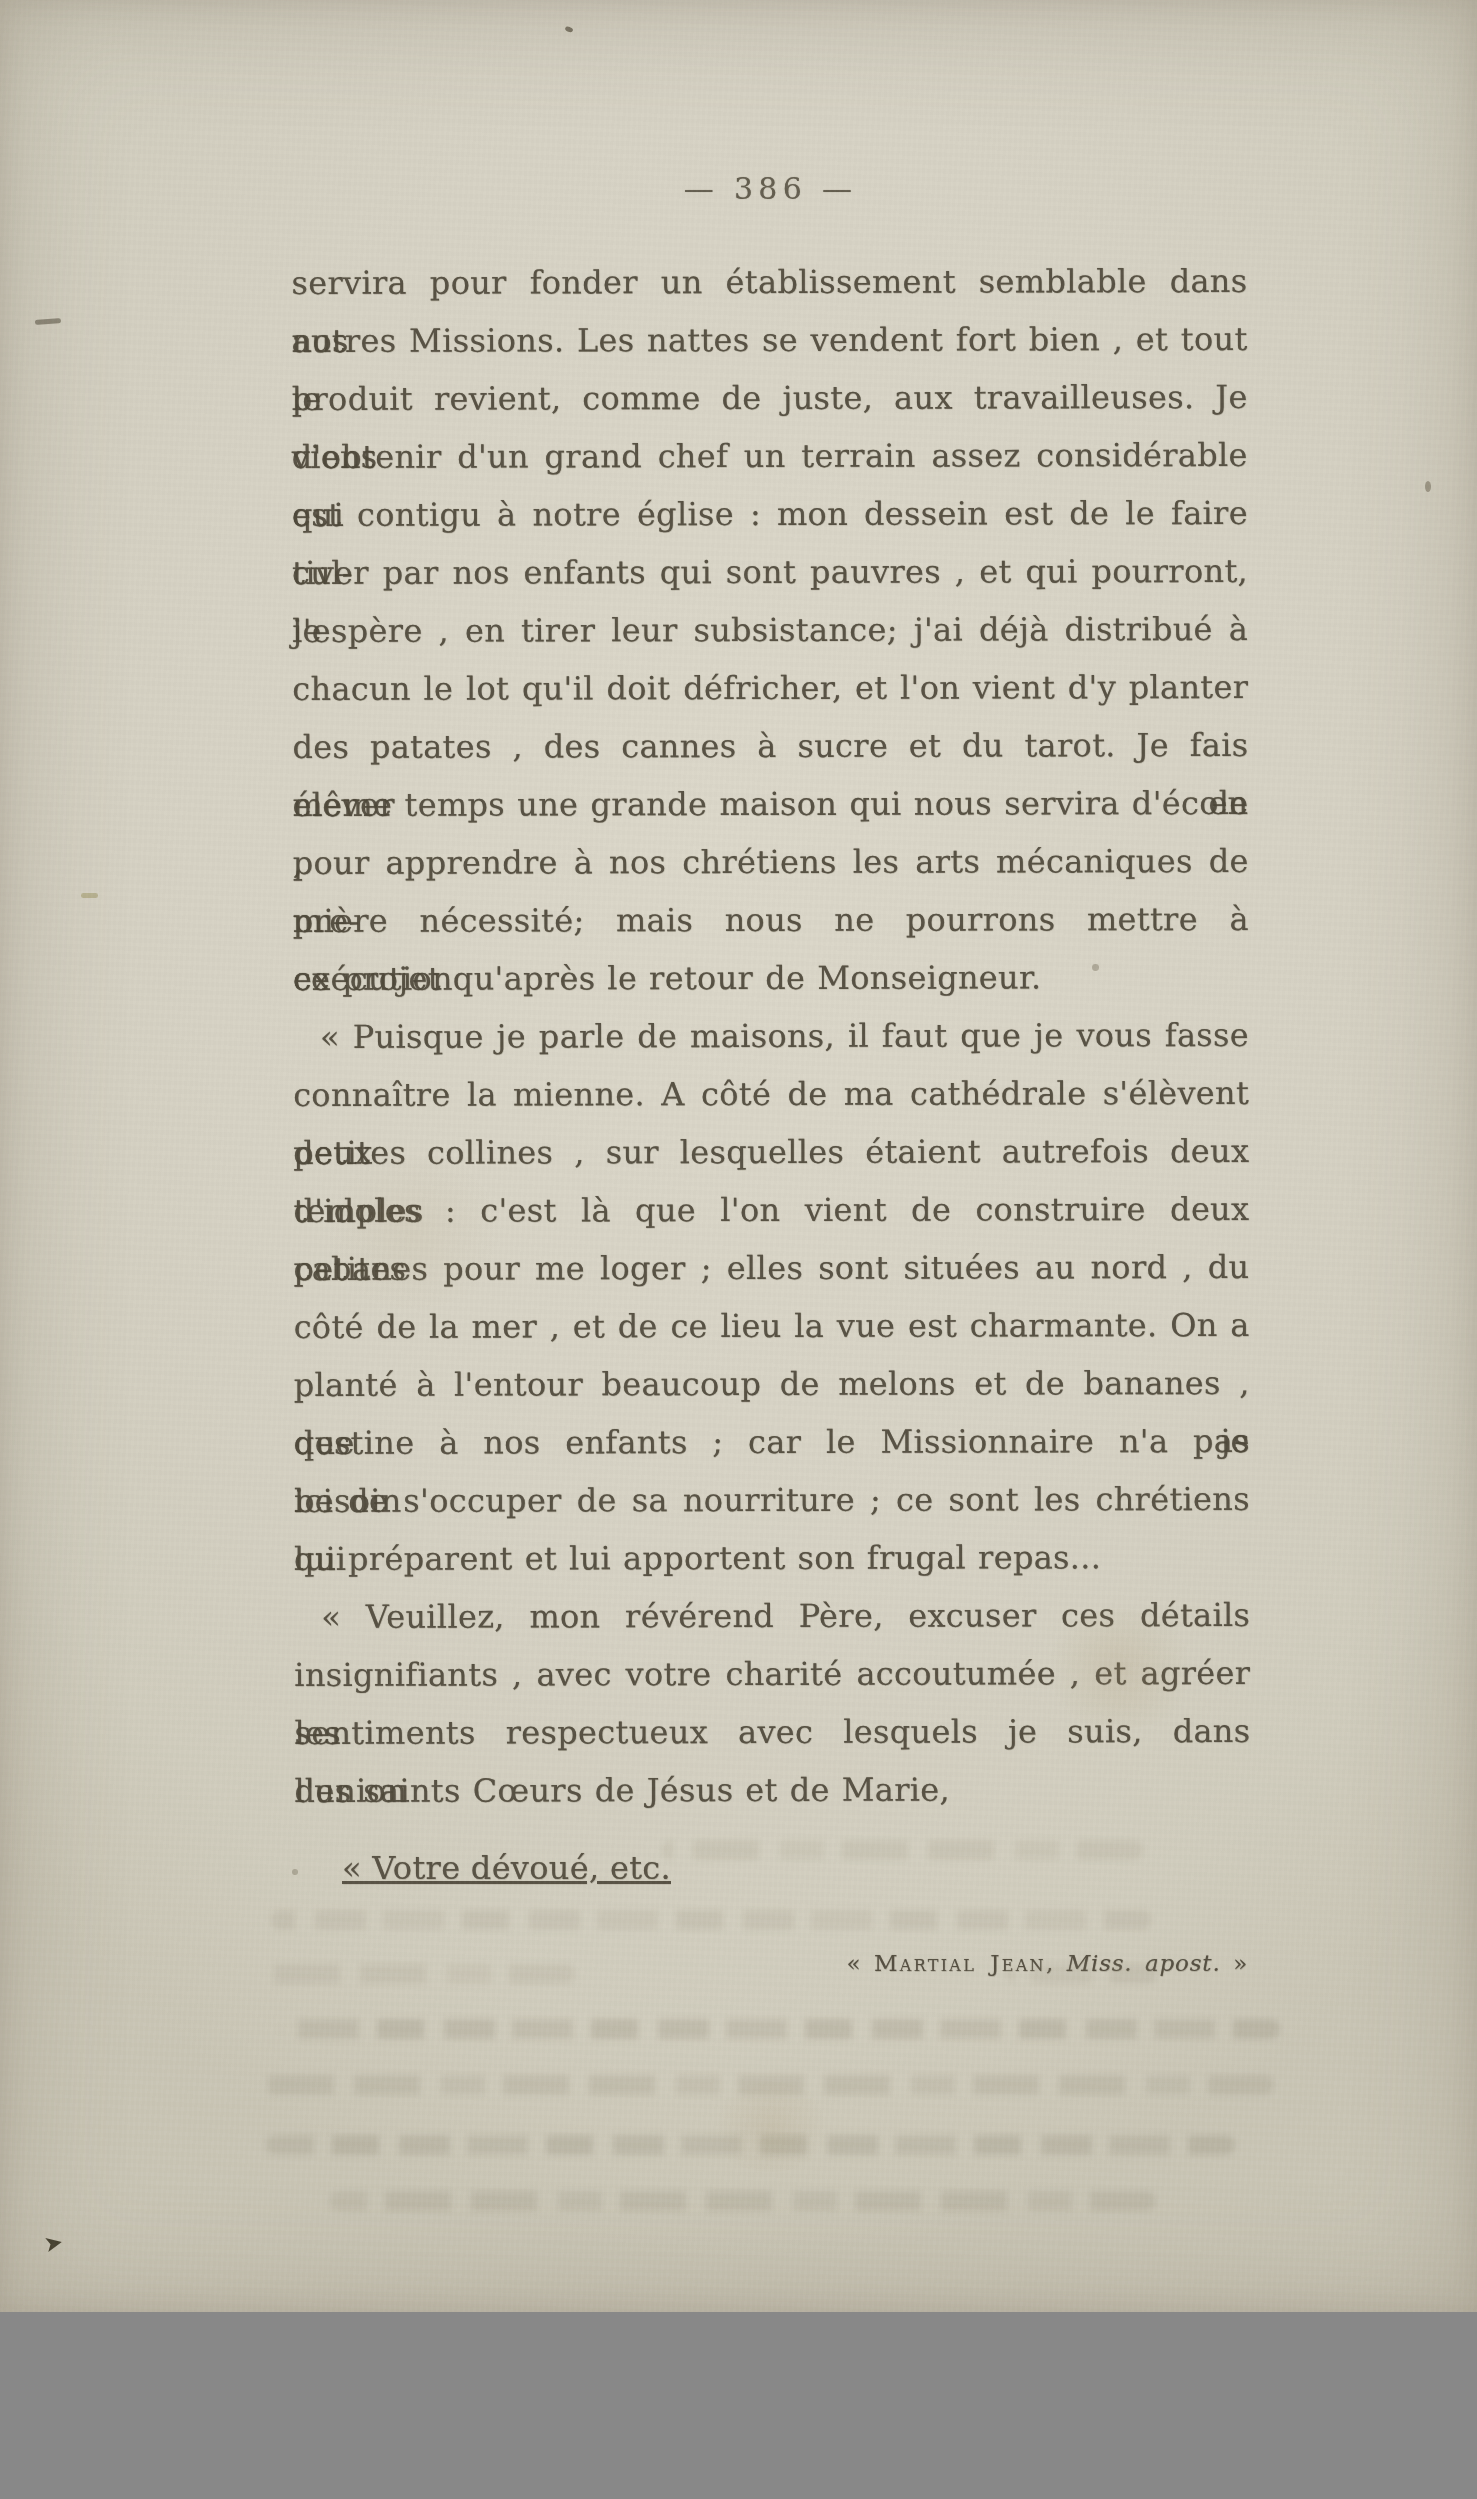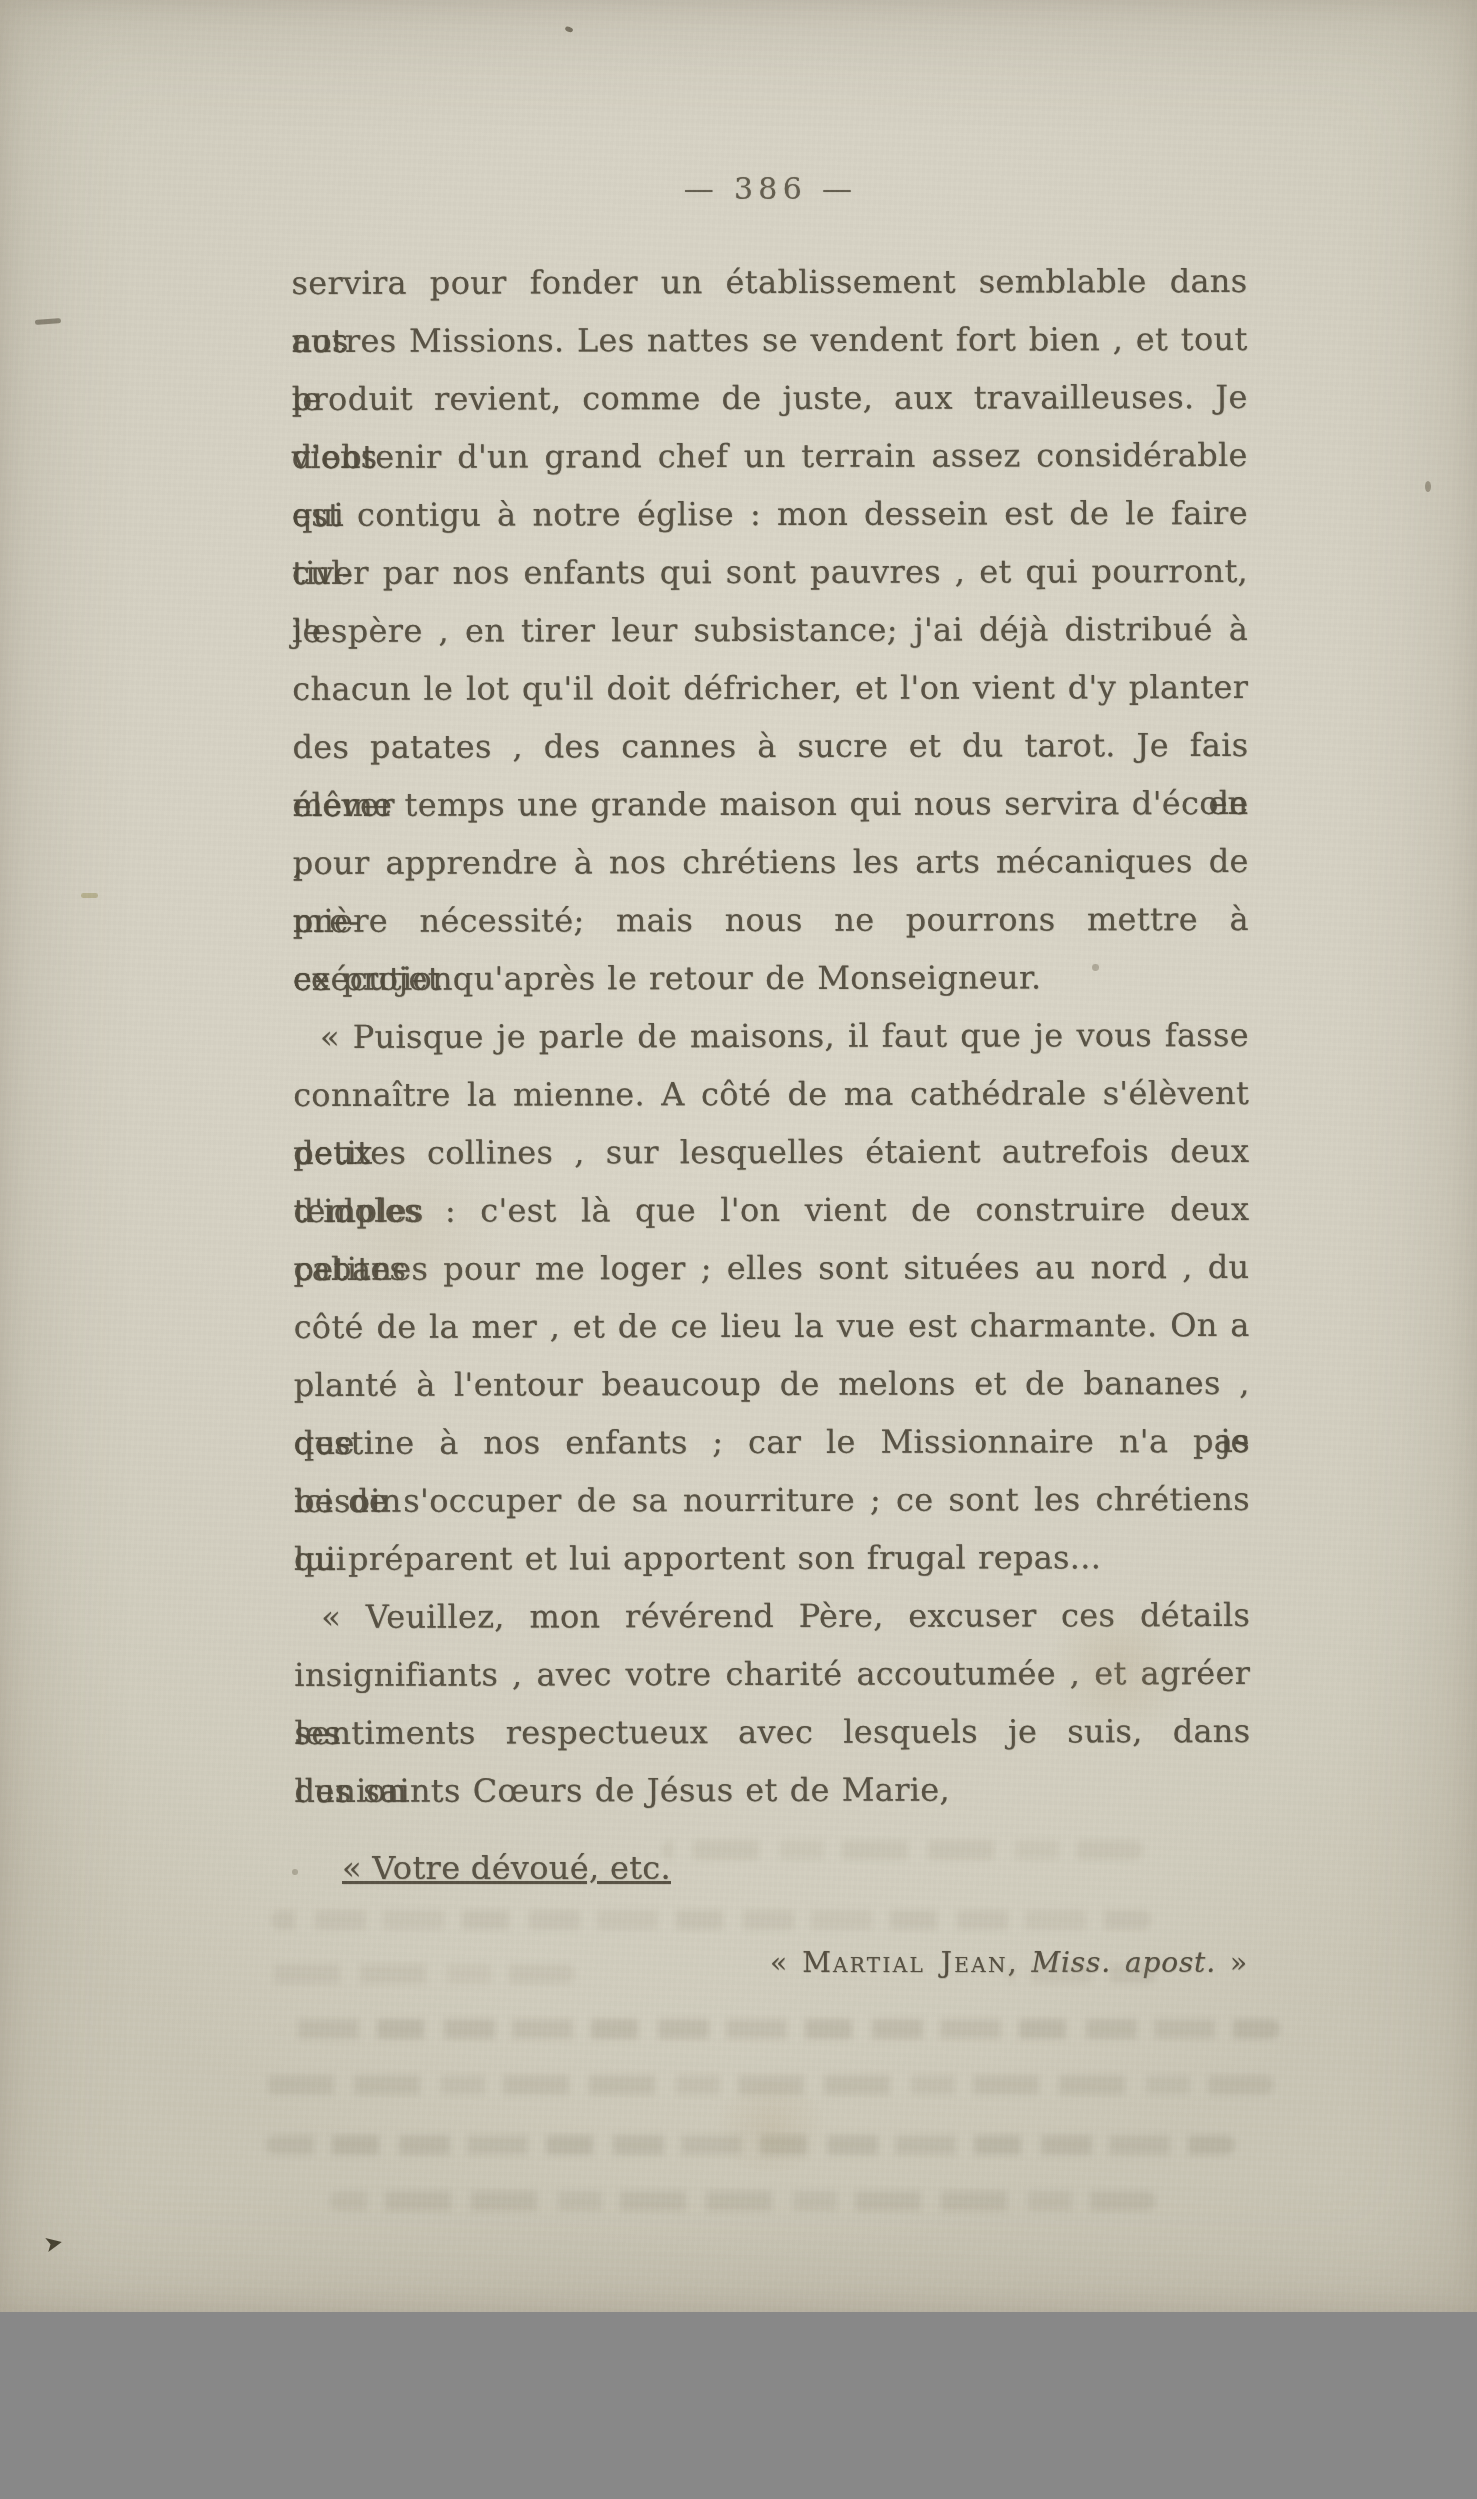--- a/index.html
+++ b/index.html
@@ -44,21 +44,21 @@
   .valediction{
     position:absolute;left:342px;top:1839px;
     font-size:32px;line-height:58px;color:#4e483a;opacity:.92;
     letter-spacing:0.3px;
     text-shadow:0 0 1px rgba(78,72,58,.5), 0.5px 0.7px 0 rgba(78,72,58,.18);
     text-decoration:underline;
   }
   .signature{
     position:absolute;left:293px;top:1934px;width:955px;
     padding-right:0px;box-sizing:border-box;
-    text-align:right;font-size:28px;line-height:58px;
+    text-align:right;font-size:23px;line-height:58px;
     color:#4c4638;opacity:.93;letter-spacing:0.8px;word-spacing:4.5px;
     text-shadow:0 0 1px rgba(76,70,56,.5), 0.5px 0.7px 0 rgba(76,70,56,.18);
   }
   .sc{font-variant:small-caps;letter-spacing:2.3px;}
   .it{font-style:italic;}
 
   
   .st{
     position:absolute;height:19.5px;border-radius:9.8px;
     filter:blur(3px);transform:scaleX(-1);

